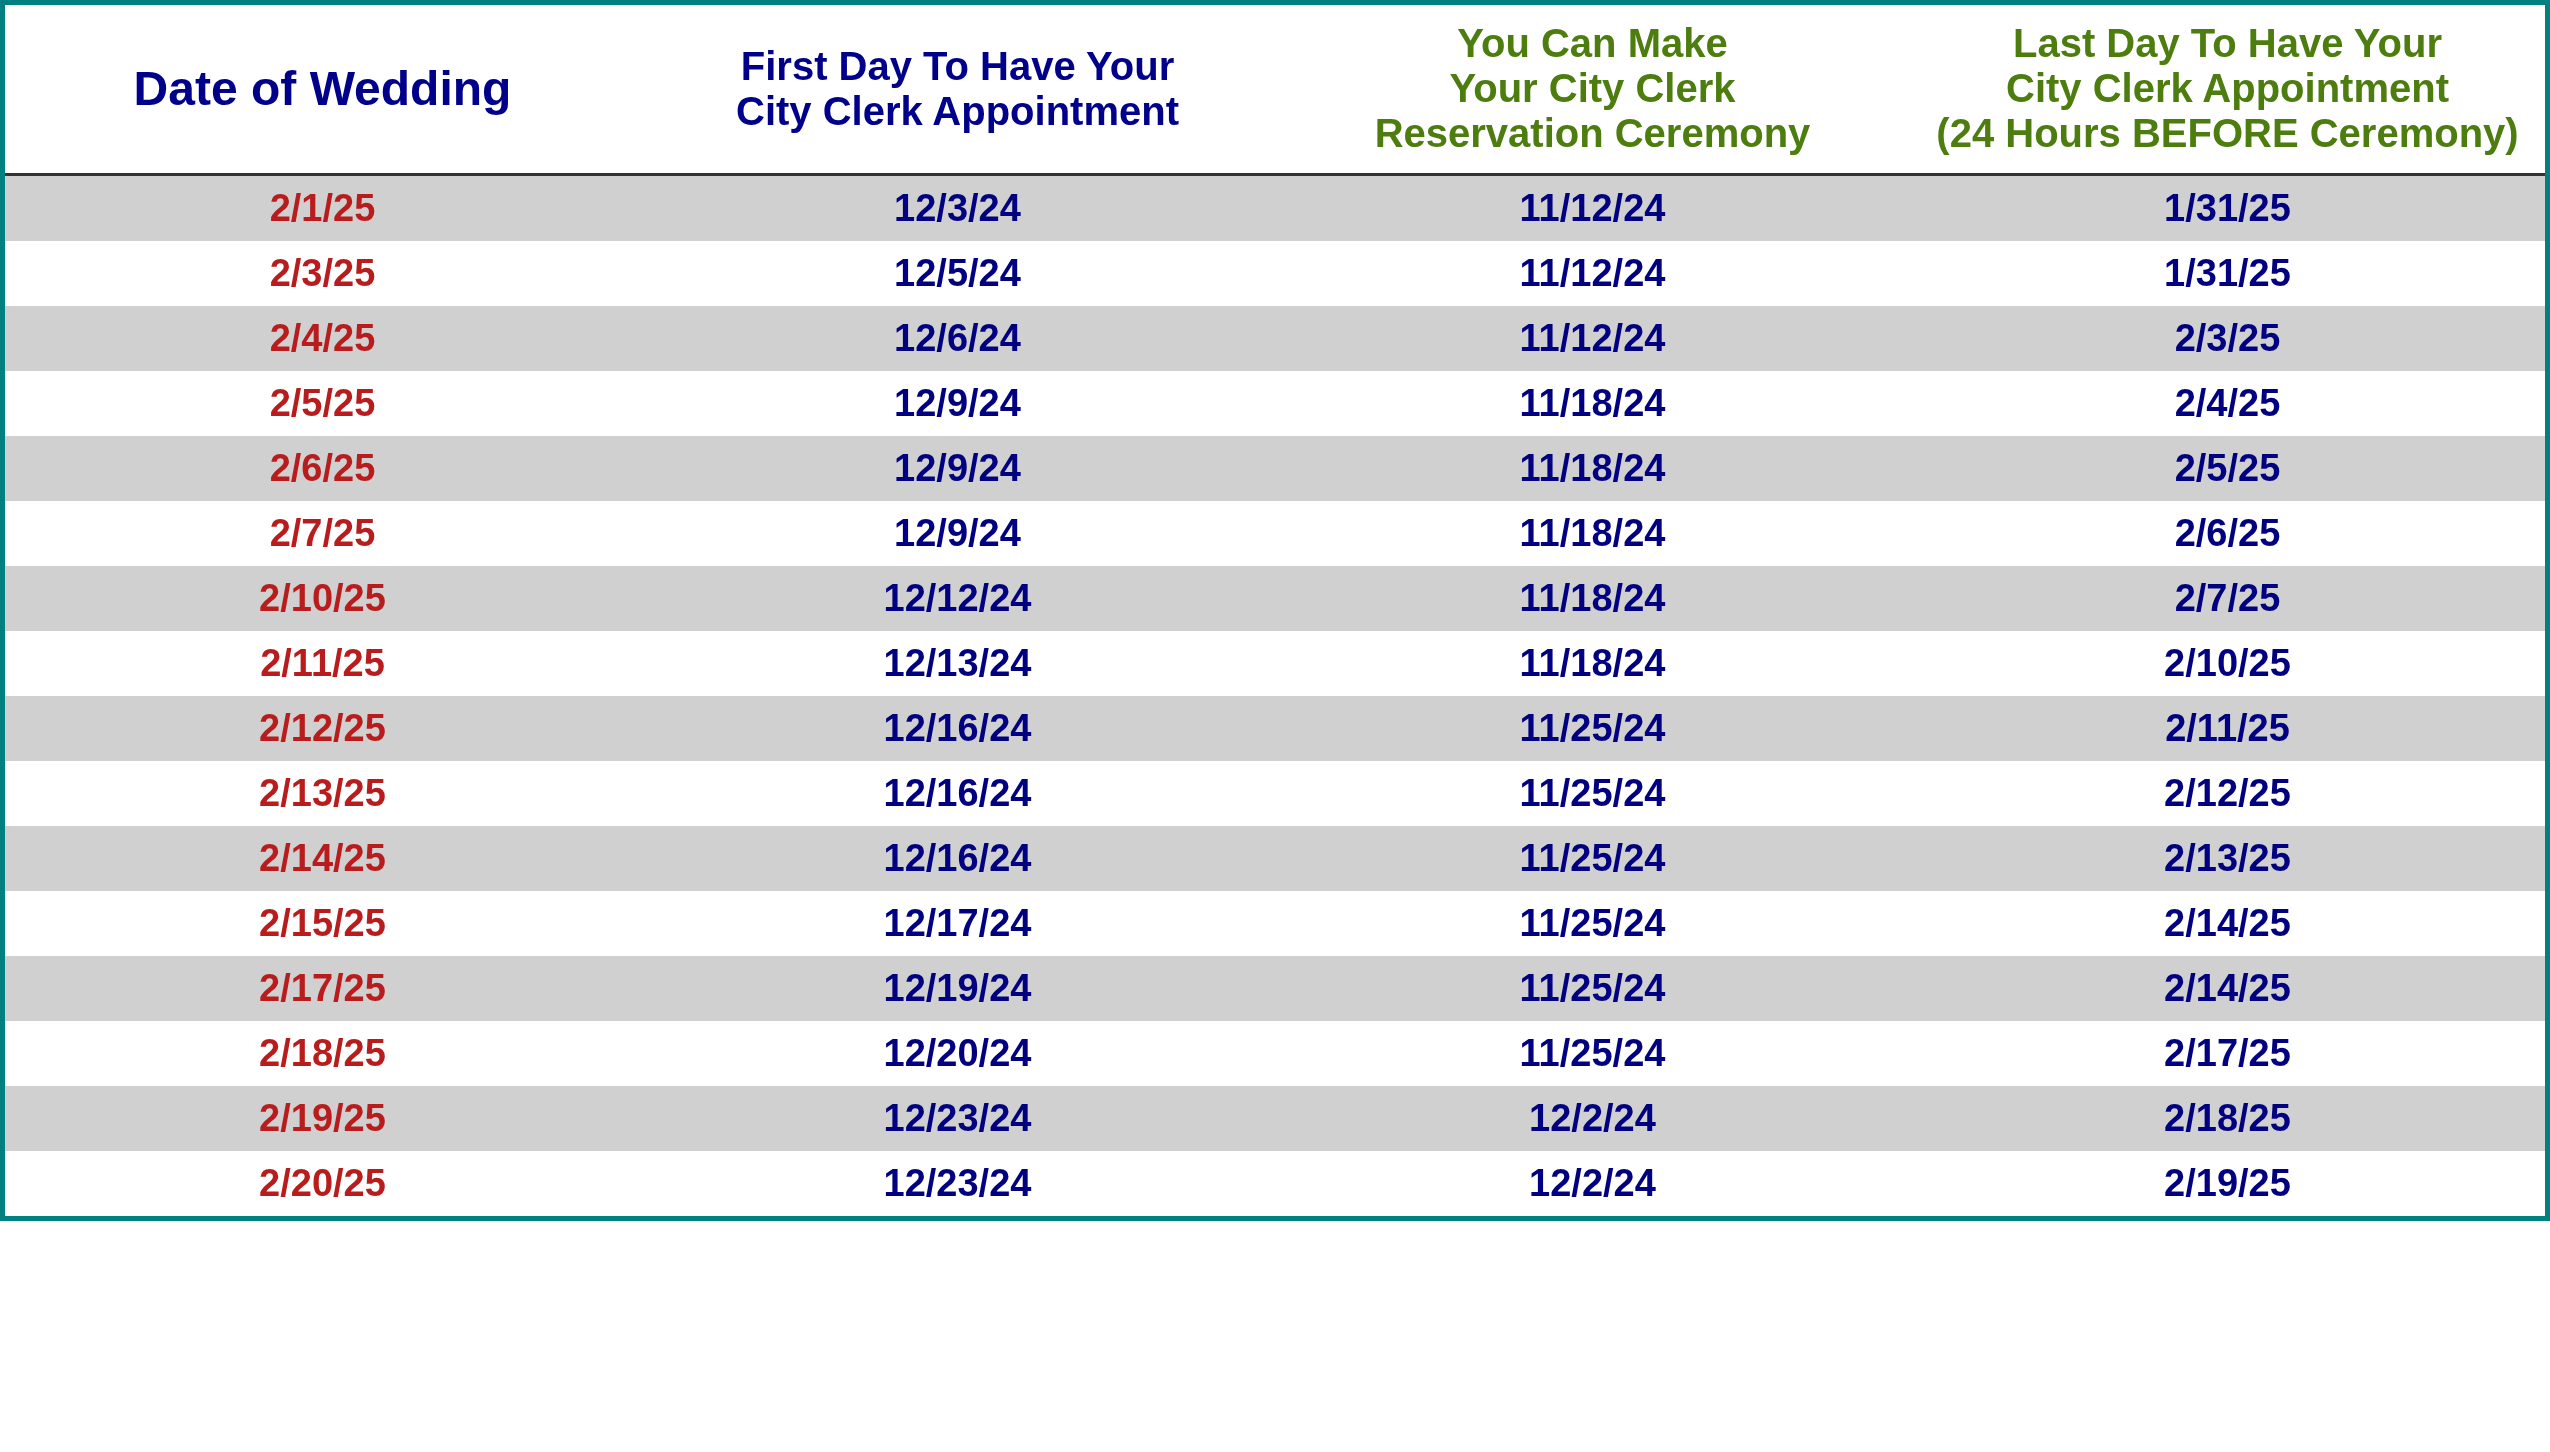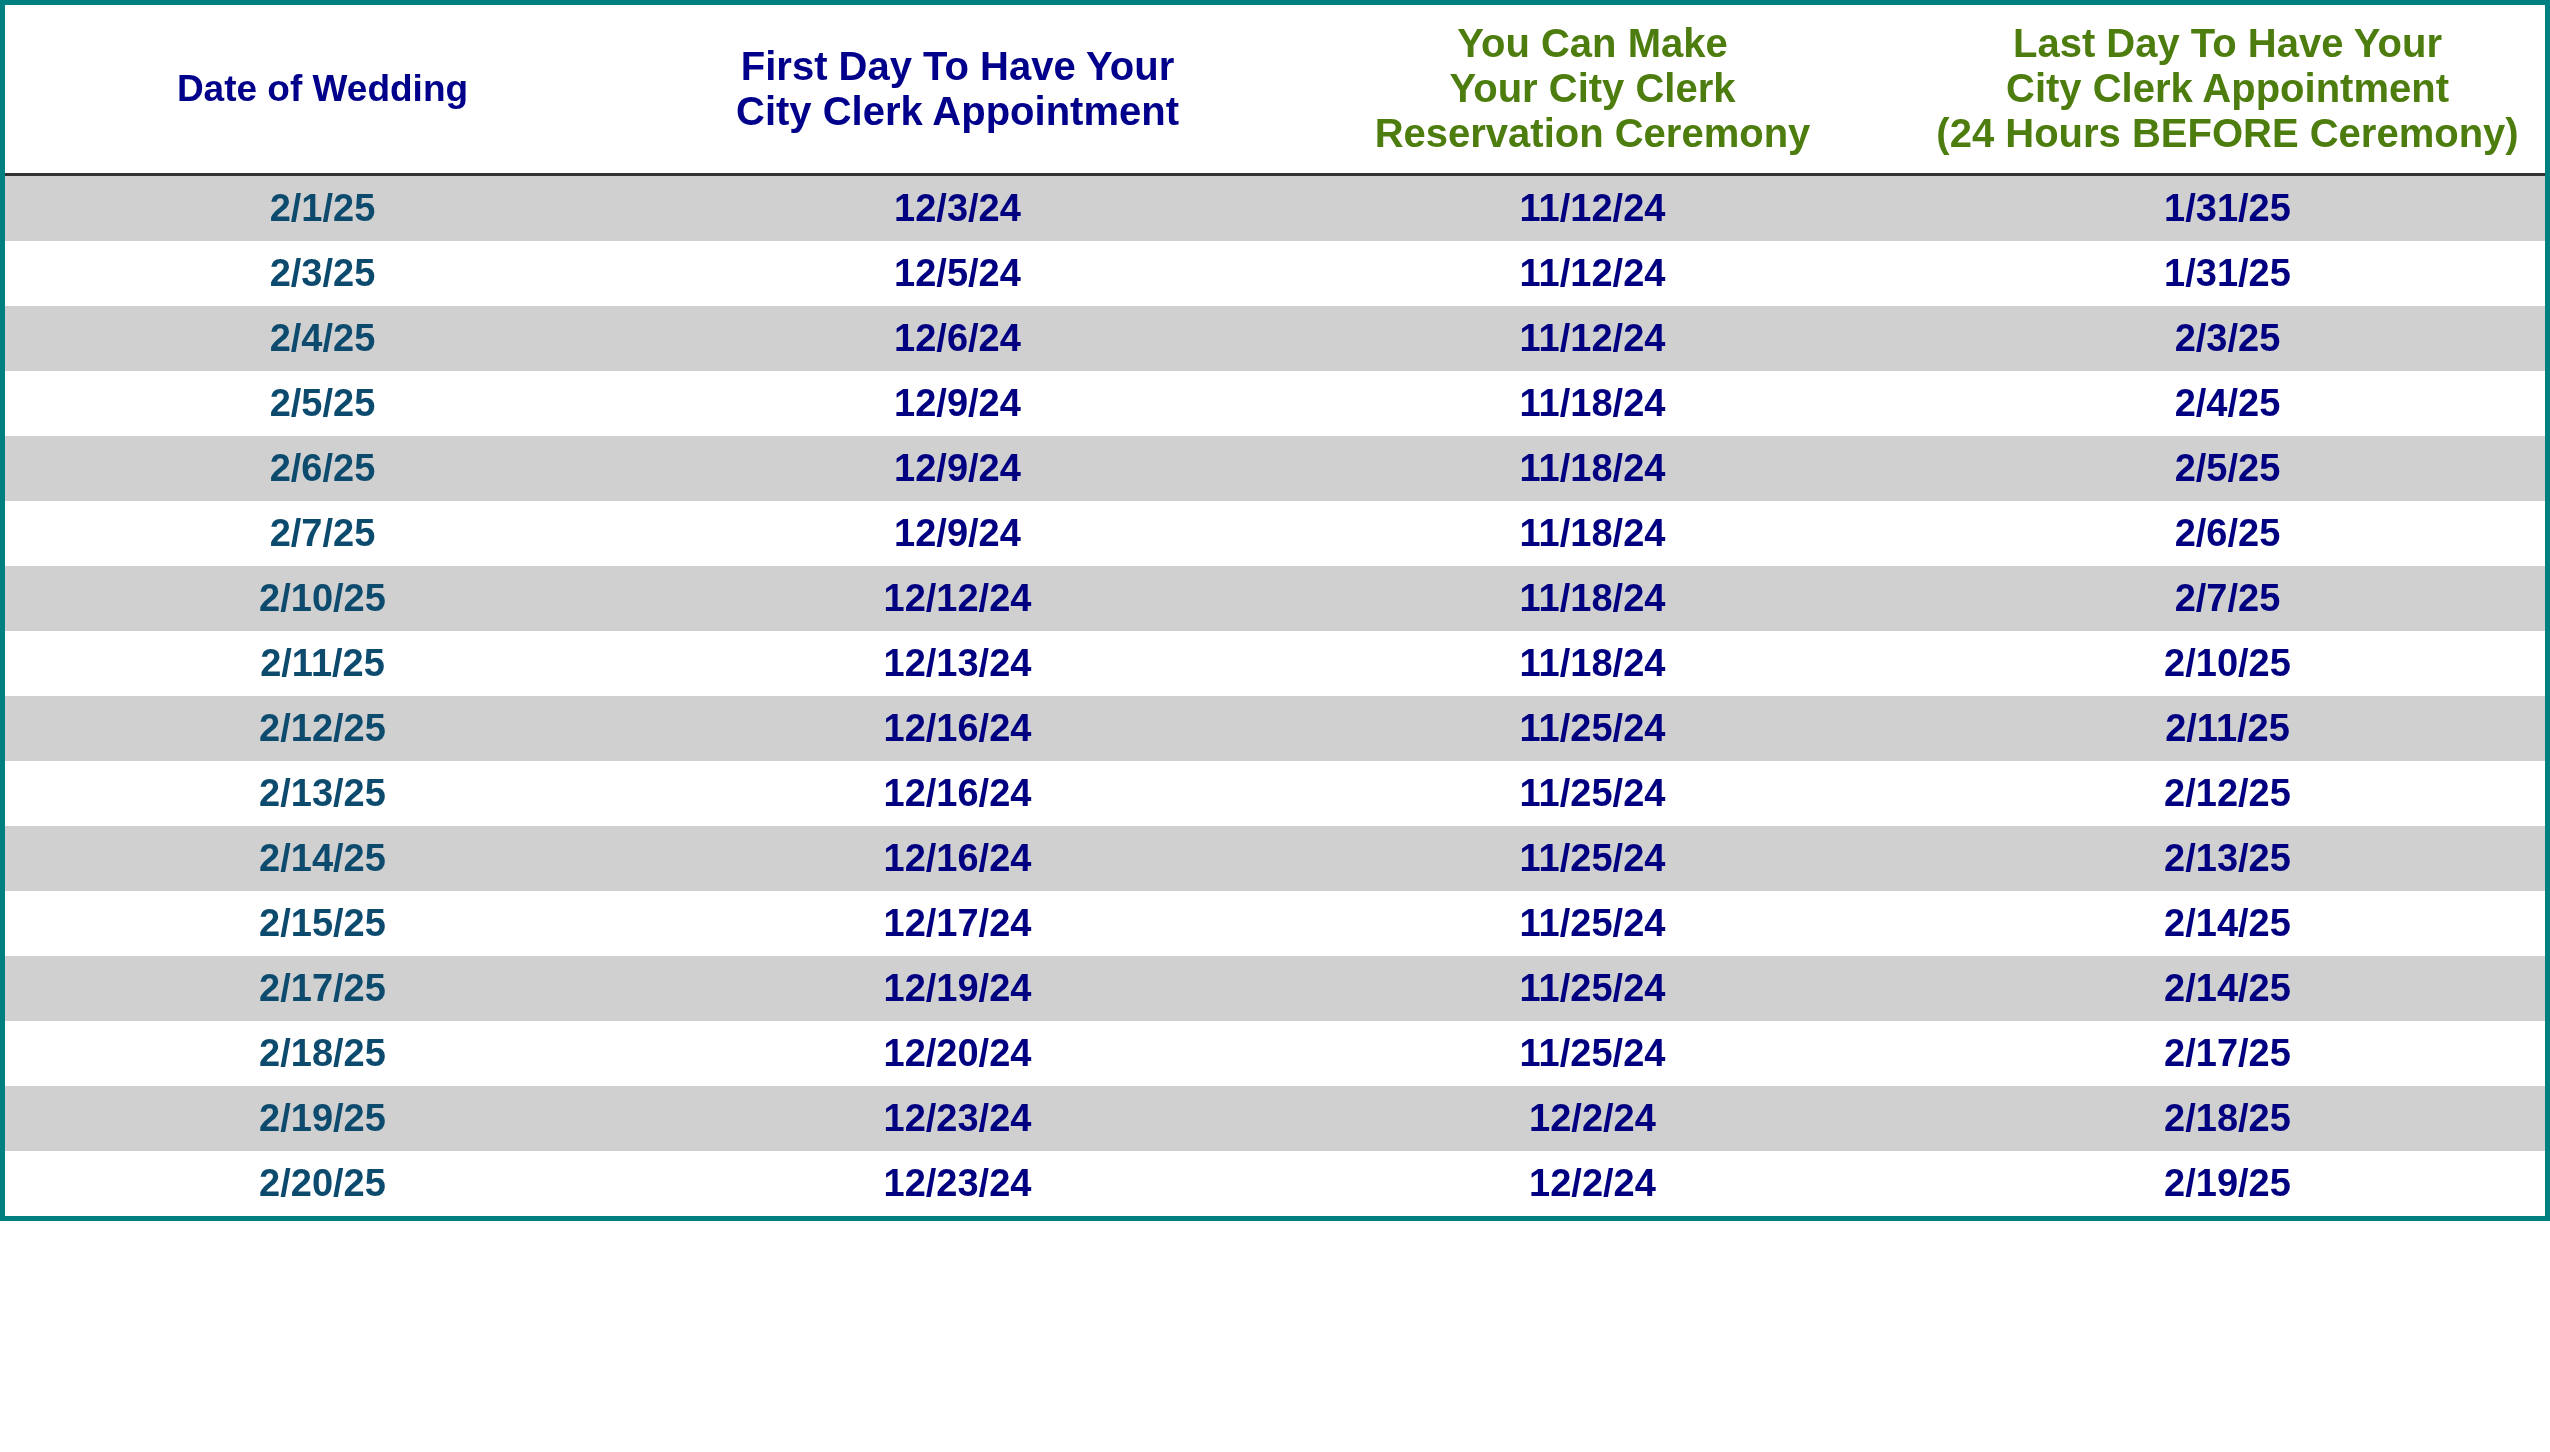--- a/index.html
+++ b/index.html
@@ -25,41 +25,41 @@
     thead th {
       color: #00008B;
       font-size: 40px;
       font-weight: bold;
       text-align: center;
       padding: 16.3px 9px;
       vertical-align: middle;
       border-bottom: 3.6px solid #333;
     }
     thead th:first-child {
-      font-size: 37px;
+      font-size: 48px;
     }
     thead th.highlight {
       color: #4d7c0f;
     }
     tbody tr:nth-child(odd) {
       background: #d0d0d0;
     }
     tbody tr:nth-child(even) {
       background: #ffffff;
     }
     tbody td {
       text-align: center;
       font-size: 38px;
       font-weight: bold;
       color: #000080;
       padding: 11px 9px;
       border: none;
     }
     tbody td:first-child {
-      color: #0c4a6e;
+      color: #b91c1c;
     }
     .table-wrapper {
       position: relative;
       overflow: hidden;
     }
     col:nth-child(1) { width: 25%; }
     col:nth-child(2) { width: 25%; }
     col:nth-child(3) { width: 25%; }
     col:nth-child(4) { width: 25%; }
   </style>

